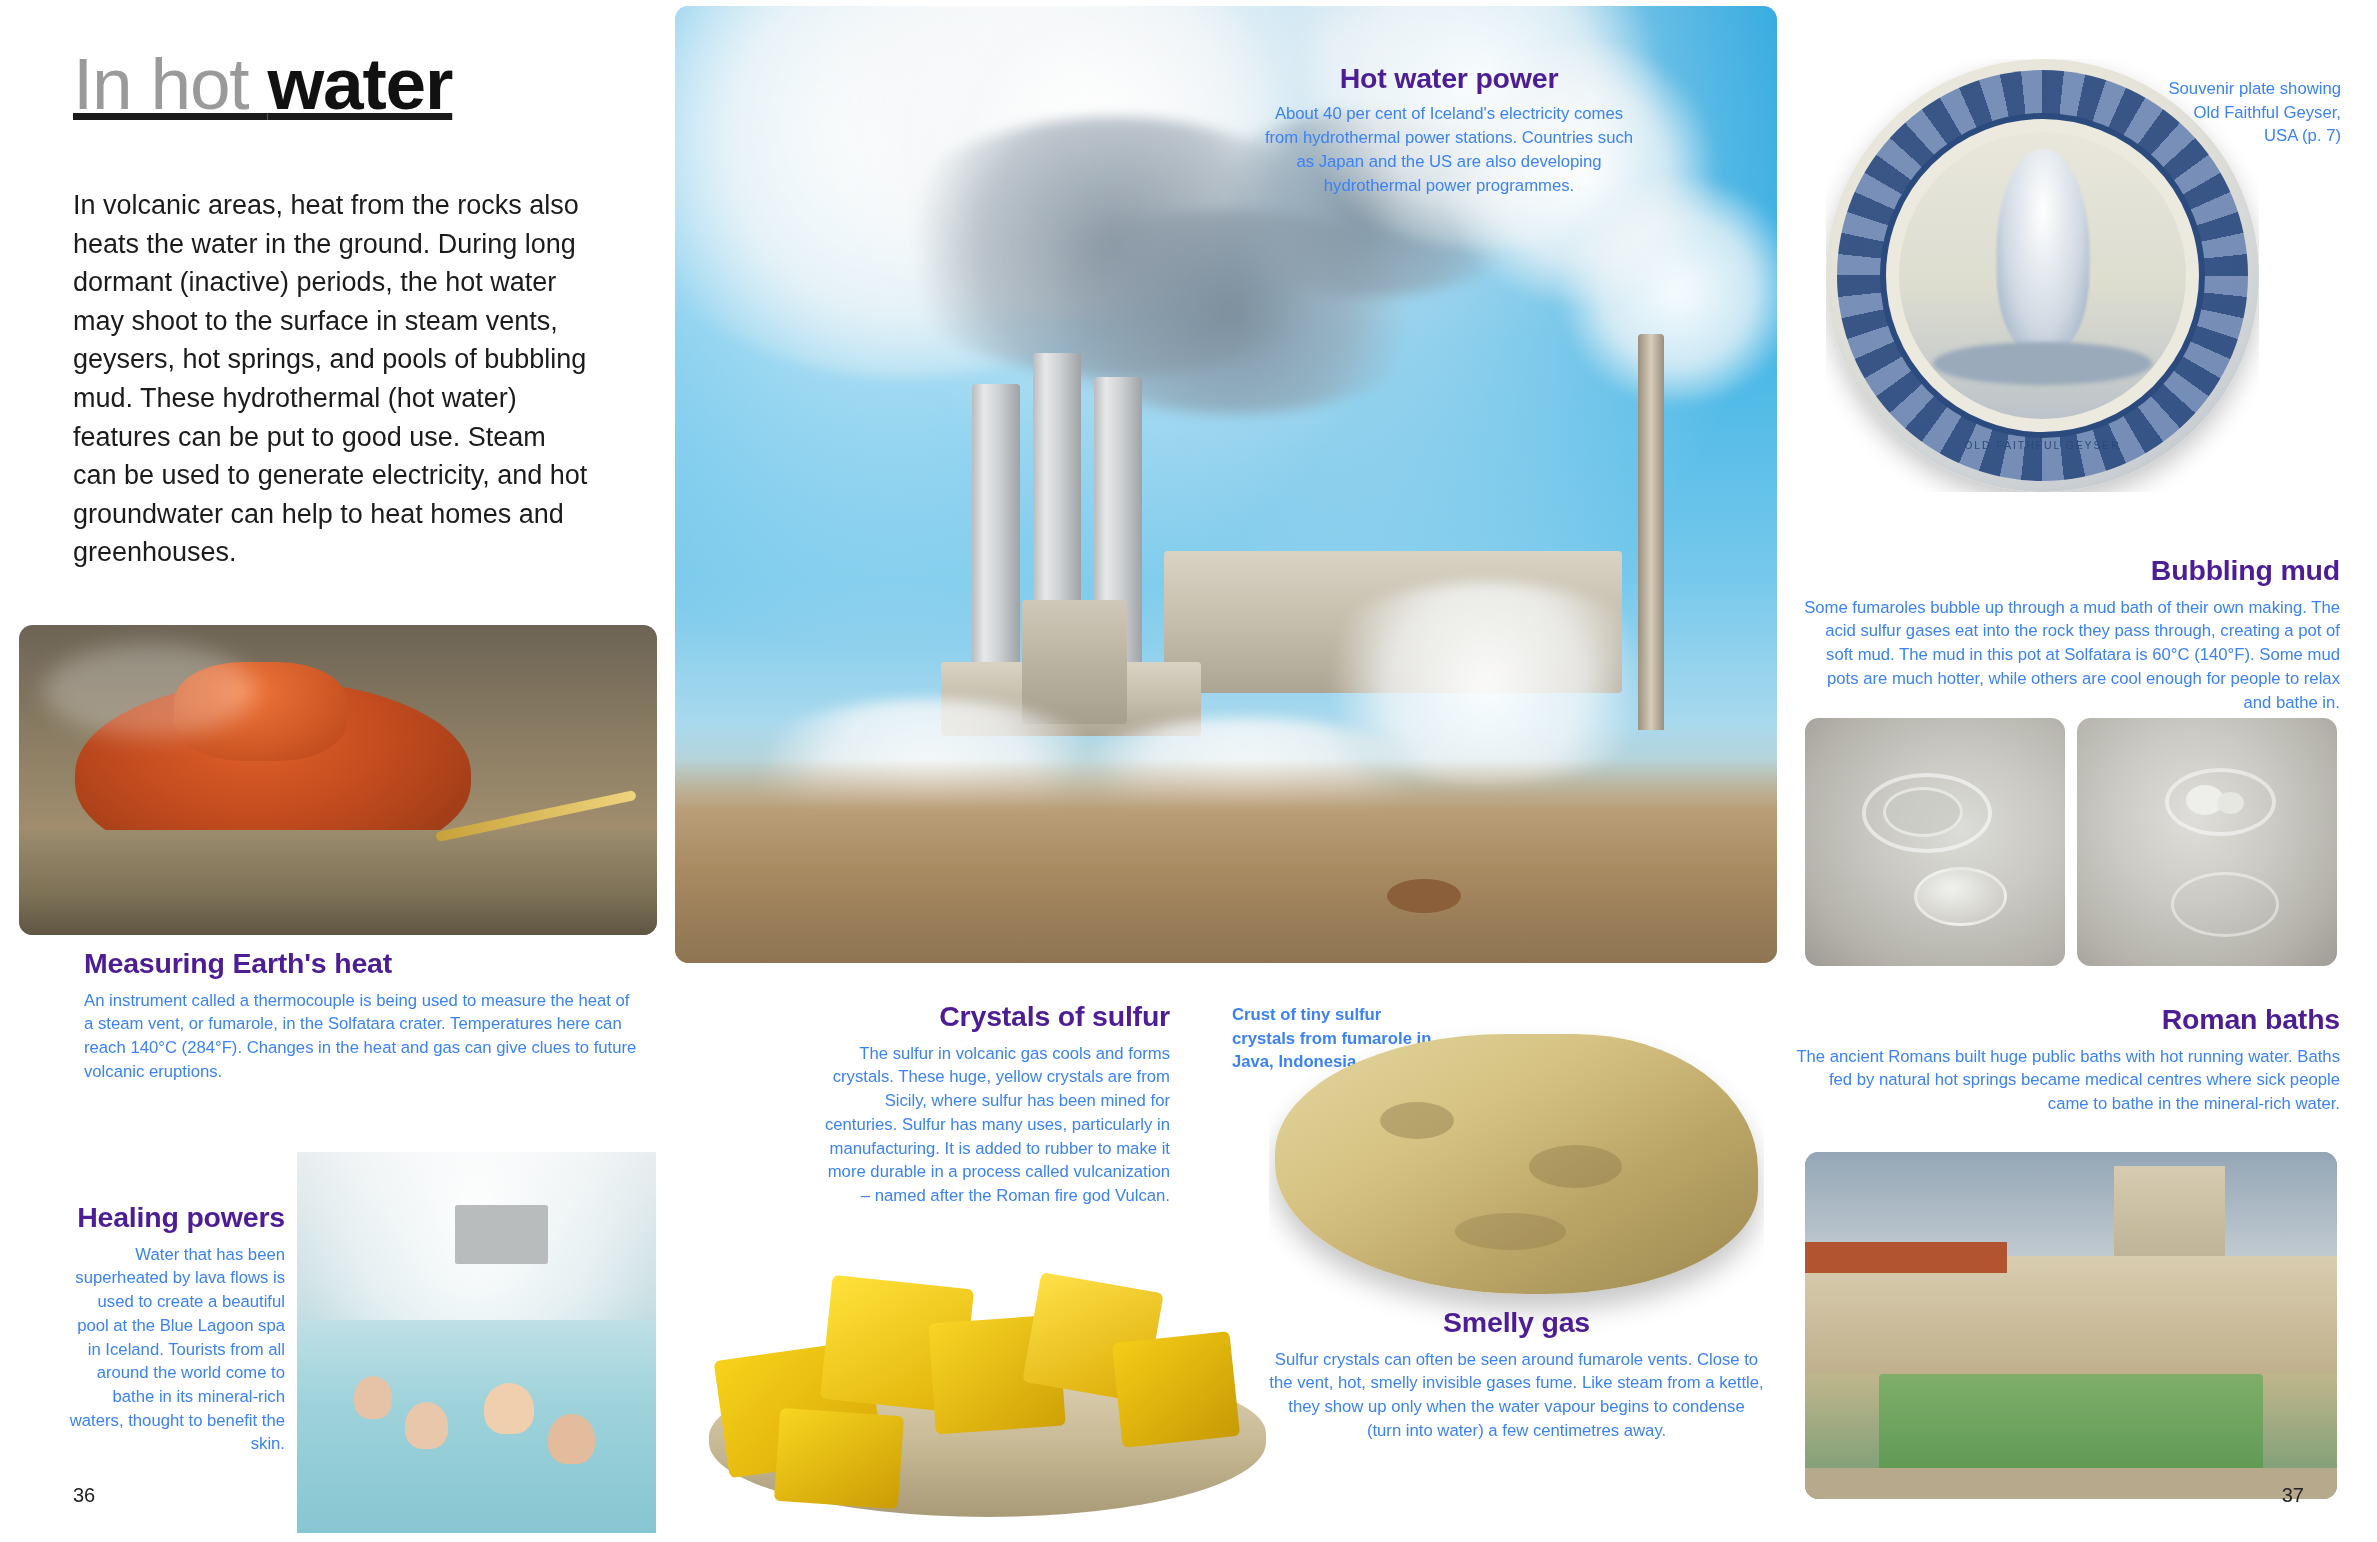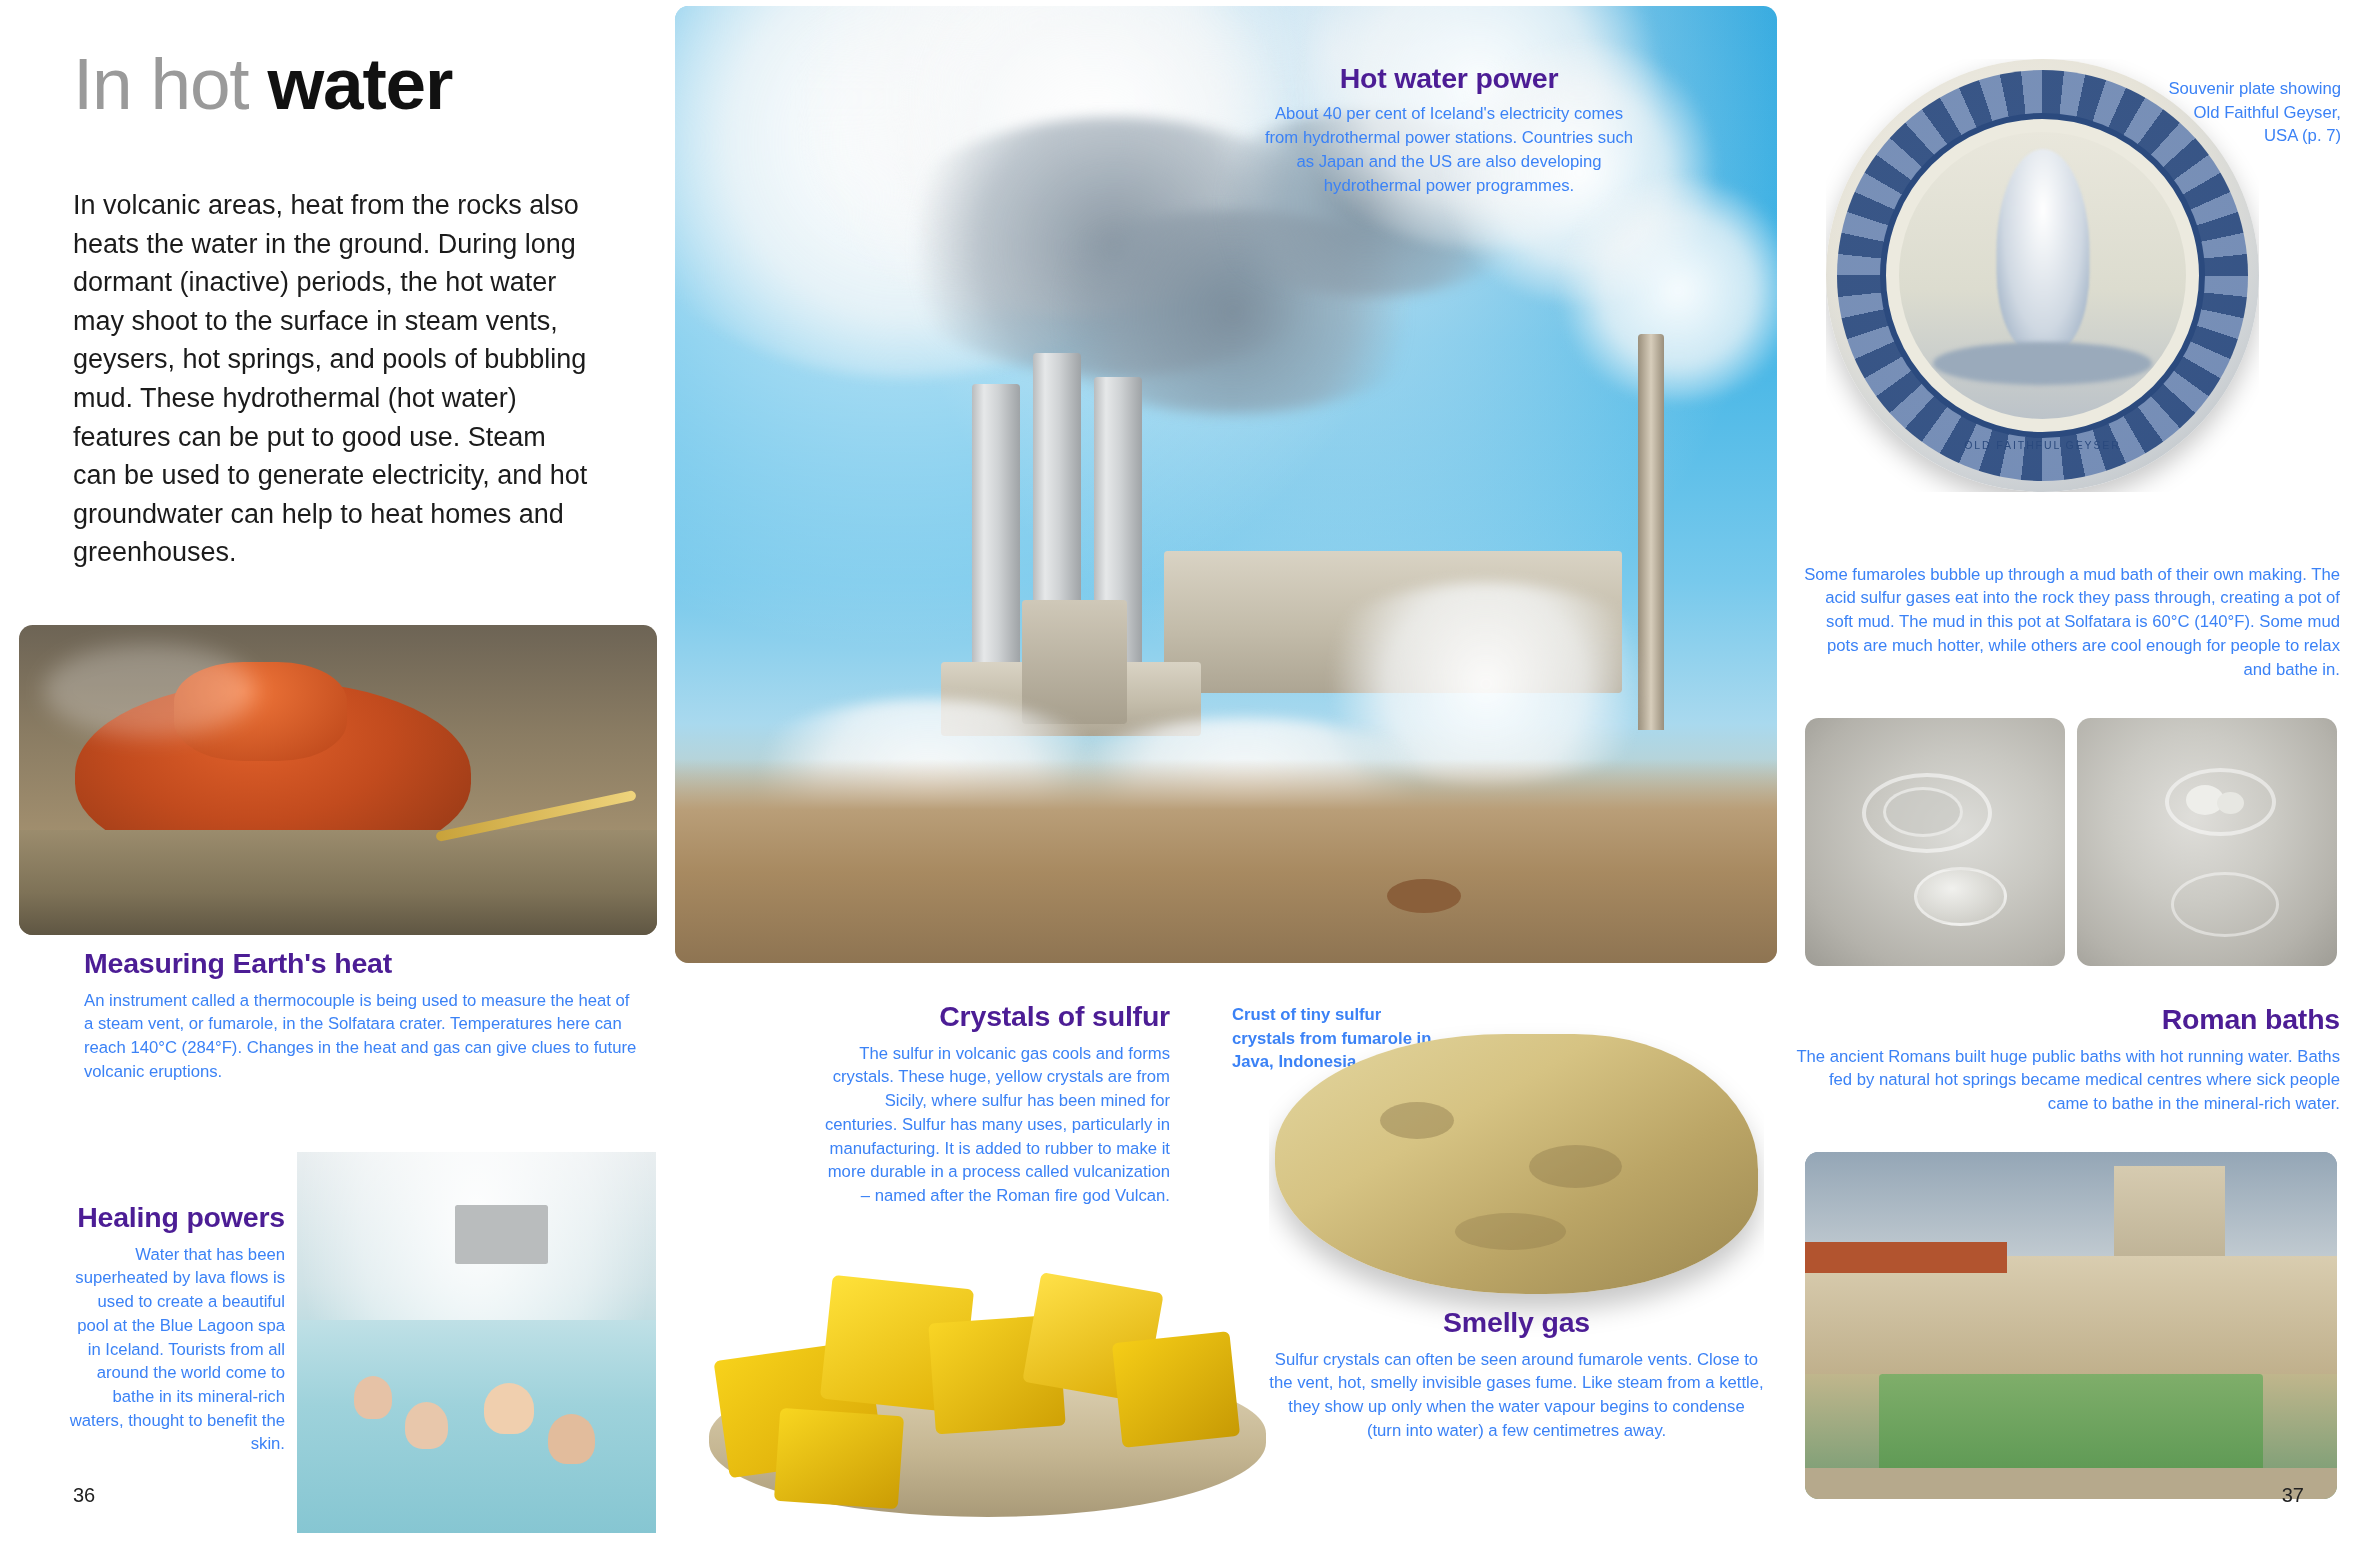--- a/index.html
+++ b/index.html
@@ -16,20 +16,21 @@
   .page { position: absolute; inset: 0; }
 
   
   .title {
     position: absolute;
     left: 73px; top: 46px;
     font-size: 73px;
     line-height: 1.05;
     letter-spacing: -1.2px;
     white-space: nowrap;
+    text-decoration: underline;
   }
   .title .light { color: #9a9a9a; font-weight: 400; }
   .title .bold  { color: #111111; font-weight: 700; }
 
   
   .intro {
     position: absolute;
     left: 73px; top: 186px;
     width: 520px;
     font-size: 27px;
@@ -172,20 +173,21 @@
       <div style="position:absolute; left:12%; bottom:12%; width:76%; height:43px; border-radius:50%; background:#9aaabb; filter:blur(1.9px);"></div>
     </div>
     <div class="center" style="position:absolute; left:0; right:0; bottom:41px; font-size:10.5px; letter-spacing:1.9px; color:#2b4a7e;">OLD FAITHFUL GEYSER</div>
   </div>
 
   <div style="position:absolute; left:2155px; top:77px; width:186px;">
     <div class="cap-b right">Souvenir plate showing Old Faithful Geyser, USA (p. 7)</div>
   </div>
 
   <div style="position:absolute; left:1795px; top:554px; width:545px;">
+    <div class="cap-h right">Bubbling mud</div>
     <div class="cap-b right" style="margin-top:8.7px;">Some fumaroles bubble up through a mud bath of their own making. The acid sulfur gases eat into the rock they pass through, creating a pot of soft mud. The mud in this pot at Solfatara is 60°C (140°F). Some mud pots are much hotter, while others are cool enough for people to relax and bathe in.</div>
   </div>
 
   <div class="photo rounded" id="mud1" style="background: radial-gradient(ellipse at 60% 45%, #dcdcd8 0%, #c9c8c2 40%, #b4b2ab 75%, #9d9b94 100%);">
     <div style="position:absolute; left:22%; top:22%; width:130px; height:80px; border-radius:50%; border:4.3px solid rgba(255,255,255,0.55);"></div>
     <div style="position:absolute; left:30%; top:28%; width:80px; height:50px; border-radius:50%; border:3.7px solid rgba(255,255,255,0.5); background:rgba(200,200,195,0.6);"></div>
     <div style="position:absolute; left:42%; top:60%; width:93px; height:59px; border-radius:50%; background:radial-gradient(ellipse at 40% 35%, #f1f1ee, #c3c2bb); border:3.1px solid rgba(255,255,255,0.5);"></div>
   </div>
 
   <div class="photo rounded" id="mud2" style="background: radial-gradient(ellipse at 45% 40%, #dfdeda 0%, #cbcac4 40%, #b5b3ac 75%, #9e9c95 100%);">

